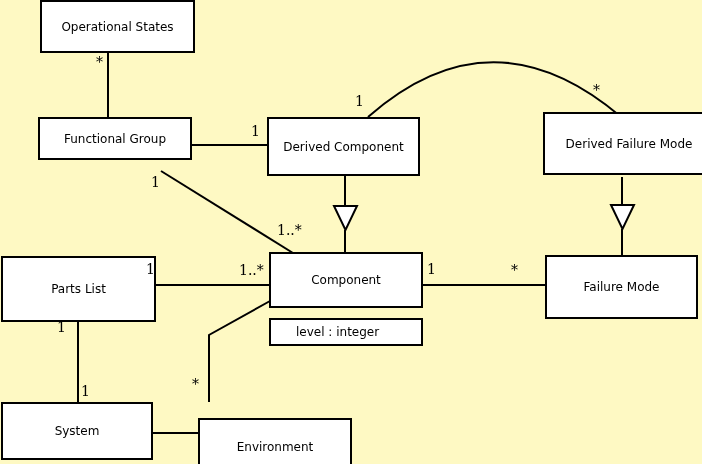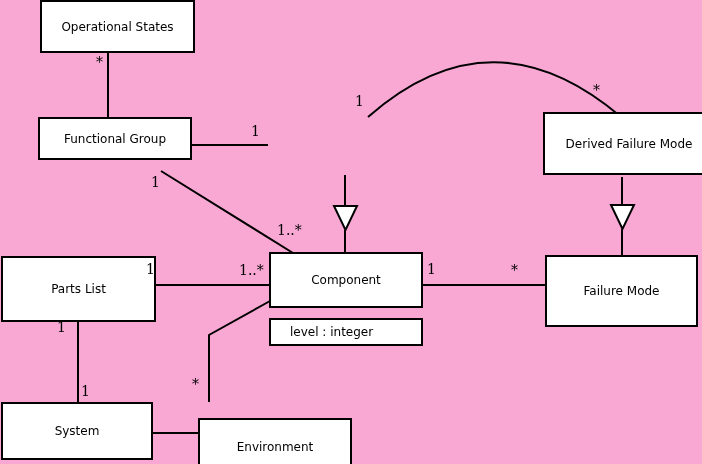--- a/index.html
+++ b/index.html
@@ -1,20 +1,20 @@
 <!DOCTYPE html>
 <html><head>
 <meta charset="utf-8">
 <style>
   html, body { margin: 0; padding: 0; background: #ffffff; }
   .canvas {
     position: relative;
     width: 702px;
     height: 464px;
-    background: #f9a8d4;
+    background: #fef9c3;
     font-family: "DejaVu Sans", sans-serif;
     overflow: hidden;
   }
   .layer {
     position: absolute;
     left: 0; top: 0;
   }
   .node {
     position: absolute;
     box-sizing: border-box;
@@ -23,21 +23,21 @@
     display: flex;
     align-items: center;
     justify-content: center;
     font-size: 12px;
     color: #000000;
     text-align: center;
     white-space: nowrap;
   }
   .node.attr-compartment {
     justify-content: flex-start;
-    padding-left: 19px;
+    padding-left: 25px;
     text-align: right;
   }
   .mult {
     position: absolute;
     font-family: "DejaVu Serif", serif;
     font-size: 14px;
     line-height: 1;
     color: #000000;
     white-space: nowrap;
   }
@@ -79,37 +79,40 @@
   </svg>
 
   <div class="node" style="left:40px; top:0px; width:155px; height:53px;">
     <span>Operational States</span>
   </div>
 
   <div class="node" style="left:38px; top:117px; width:154px; height:43px;">
     <span>Functional Group</span>
   </div>
 
+  <div class="node" style="left:267px; top:117px; width:153px; height:59px;">
+    <span>Derived Component</span>
+  </div>
 
   <div class="node" style="left:543px; top:112px; width:172px; height:63px;">
     <span>Derived Failure Mode</span>
   </div>
 
   <div class="node" style="left:1px; top:256px; width:155px; height:66px;">
     <span>Parts List</span>
   </div>
 
   <div class="node" style="left:269px; top:252px; width:154px; height:56px;">
     <span>Component</span>
   </div>
   <div class="node attr-compartment" style="left:269px; top:318px; width:154px; height:28px;">
     <span>level : integer</span>
   </div>
 
-  <div class="node" style="left:545px; top:255px; width:153px; height:72px;">
+  <div class="node" style="left:545px; top:255px; width:153px; height:64px;">
     <span>Failure Mode</span>
   </div>
 
   <div class="node" style="left:1px; top:402px; width:152px; height:58px;">
     <span>System</span>
   </div>
 
   <div class="node" style="left:198px; top:418px; width:154px; height:57px;">
     <span>Environment</span>
   </div>

